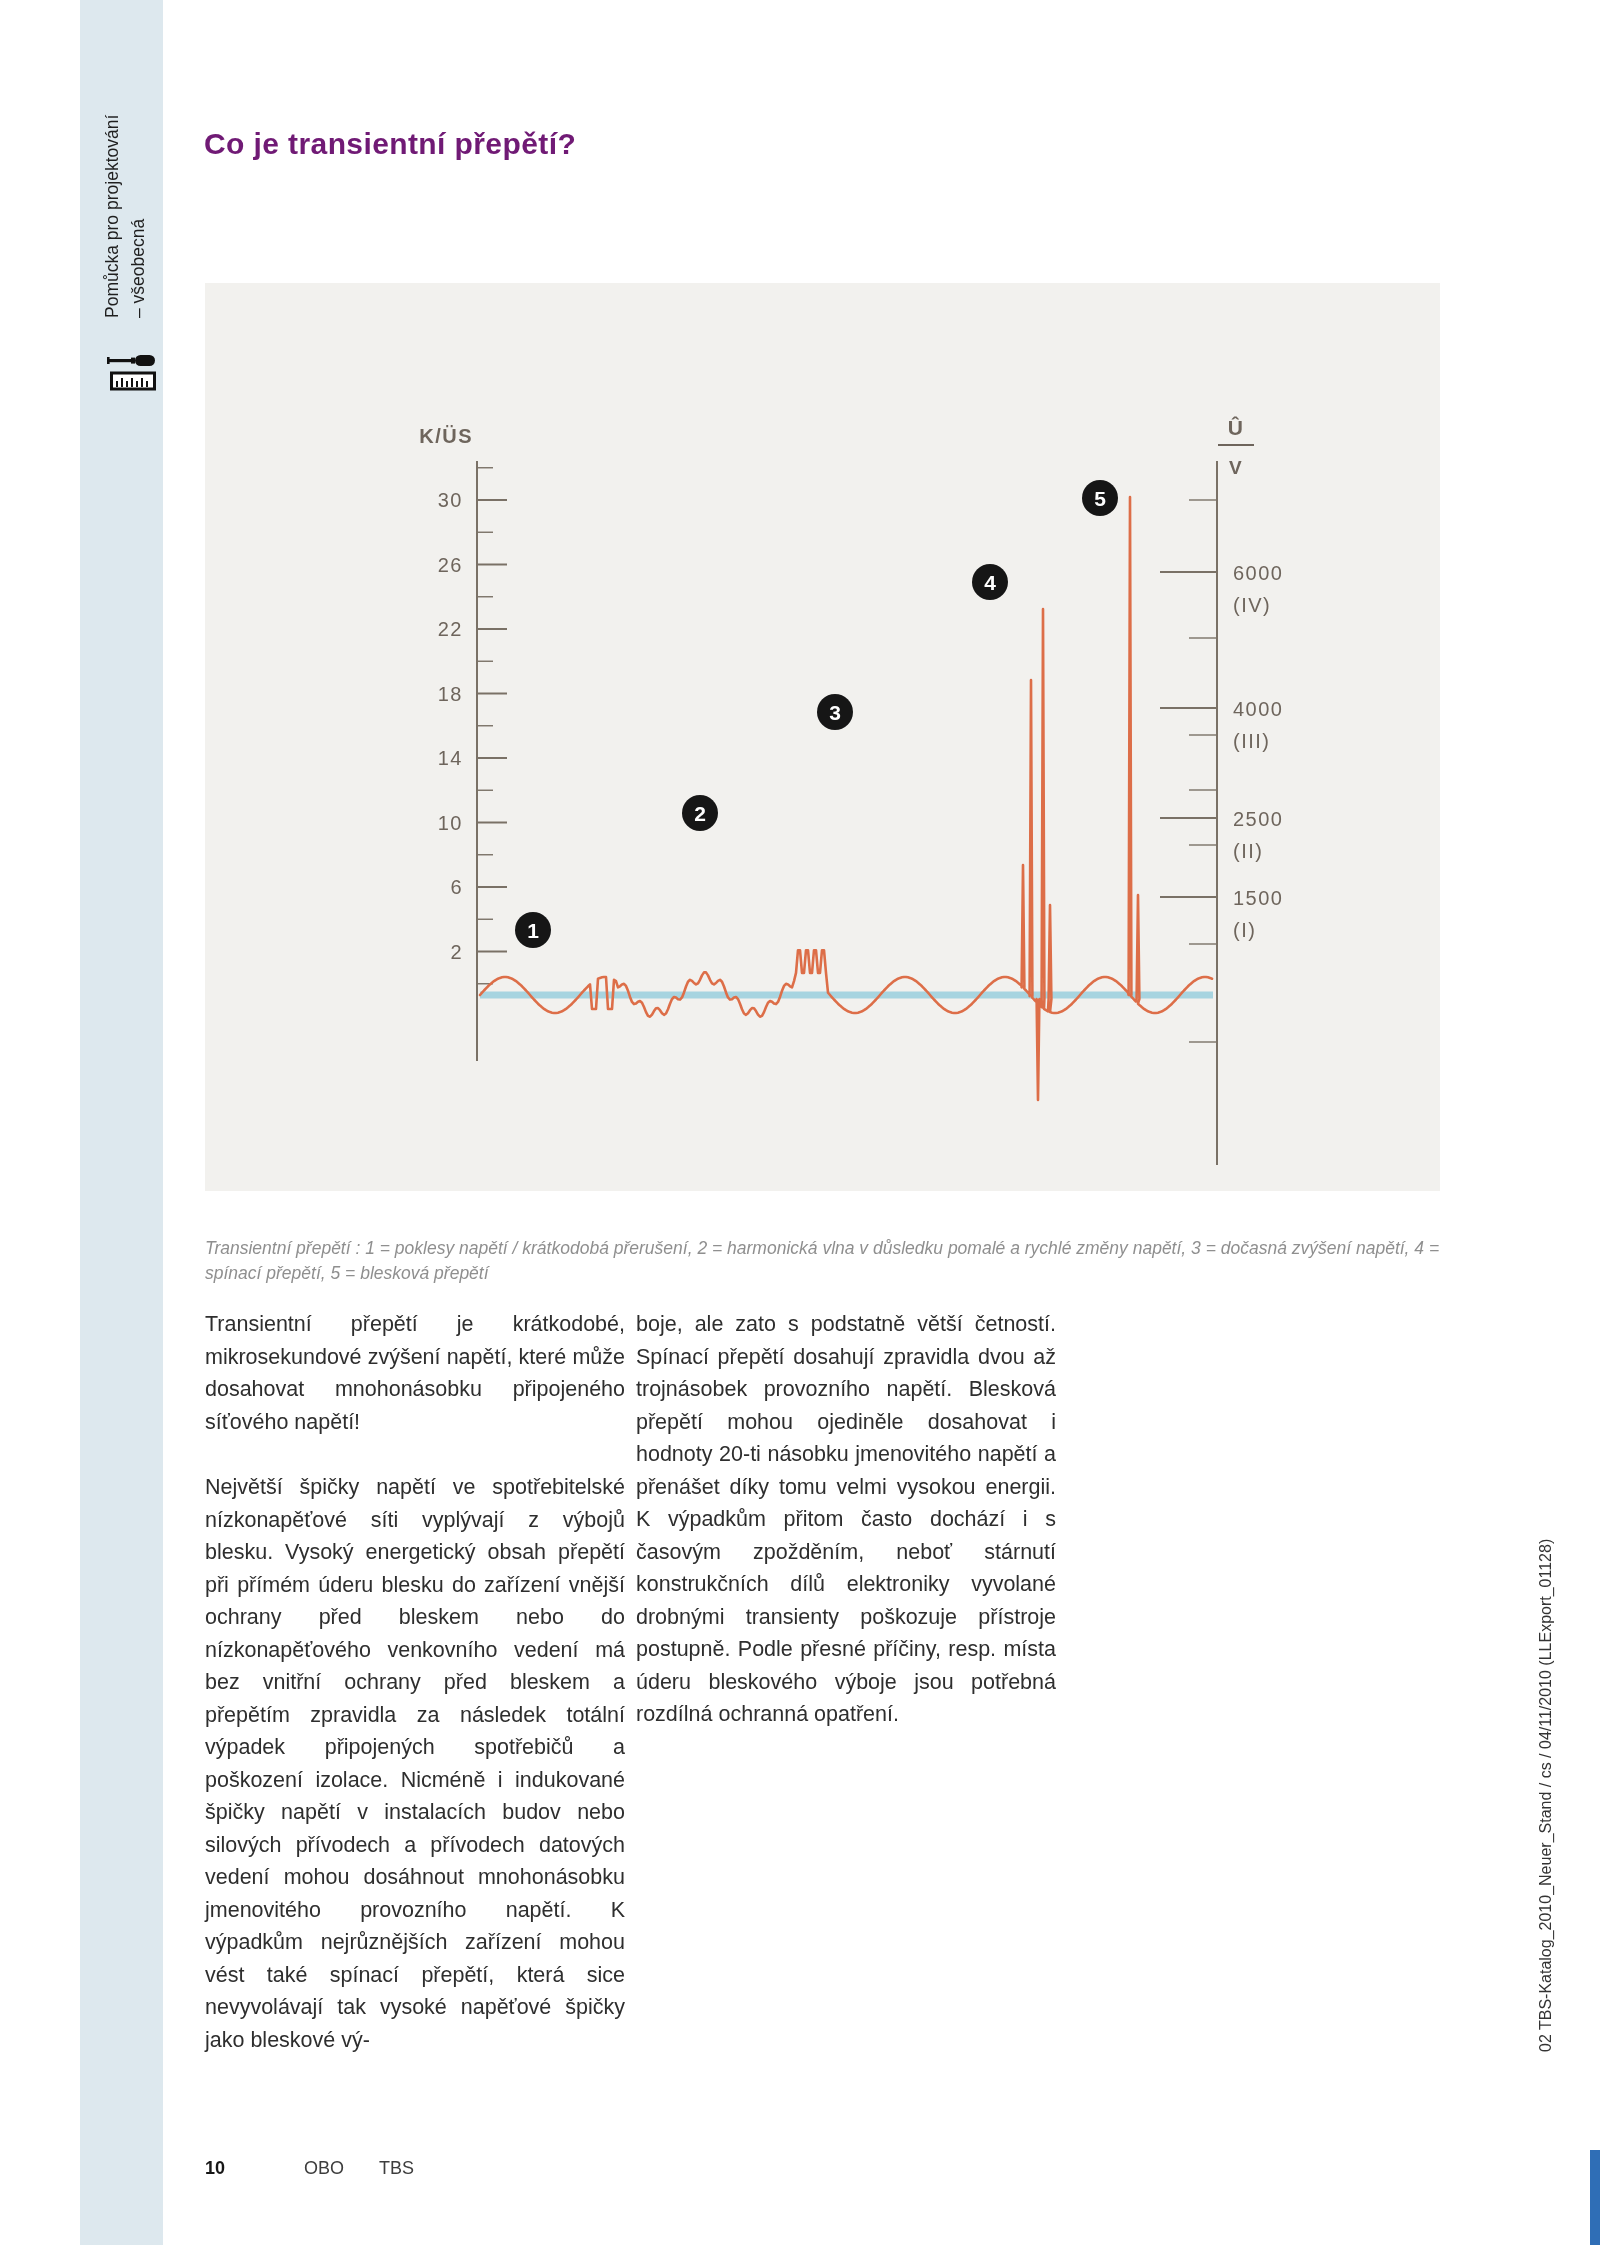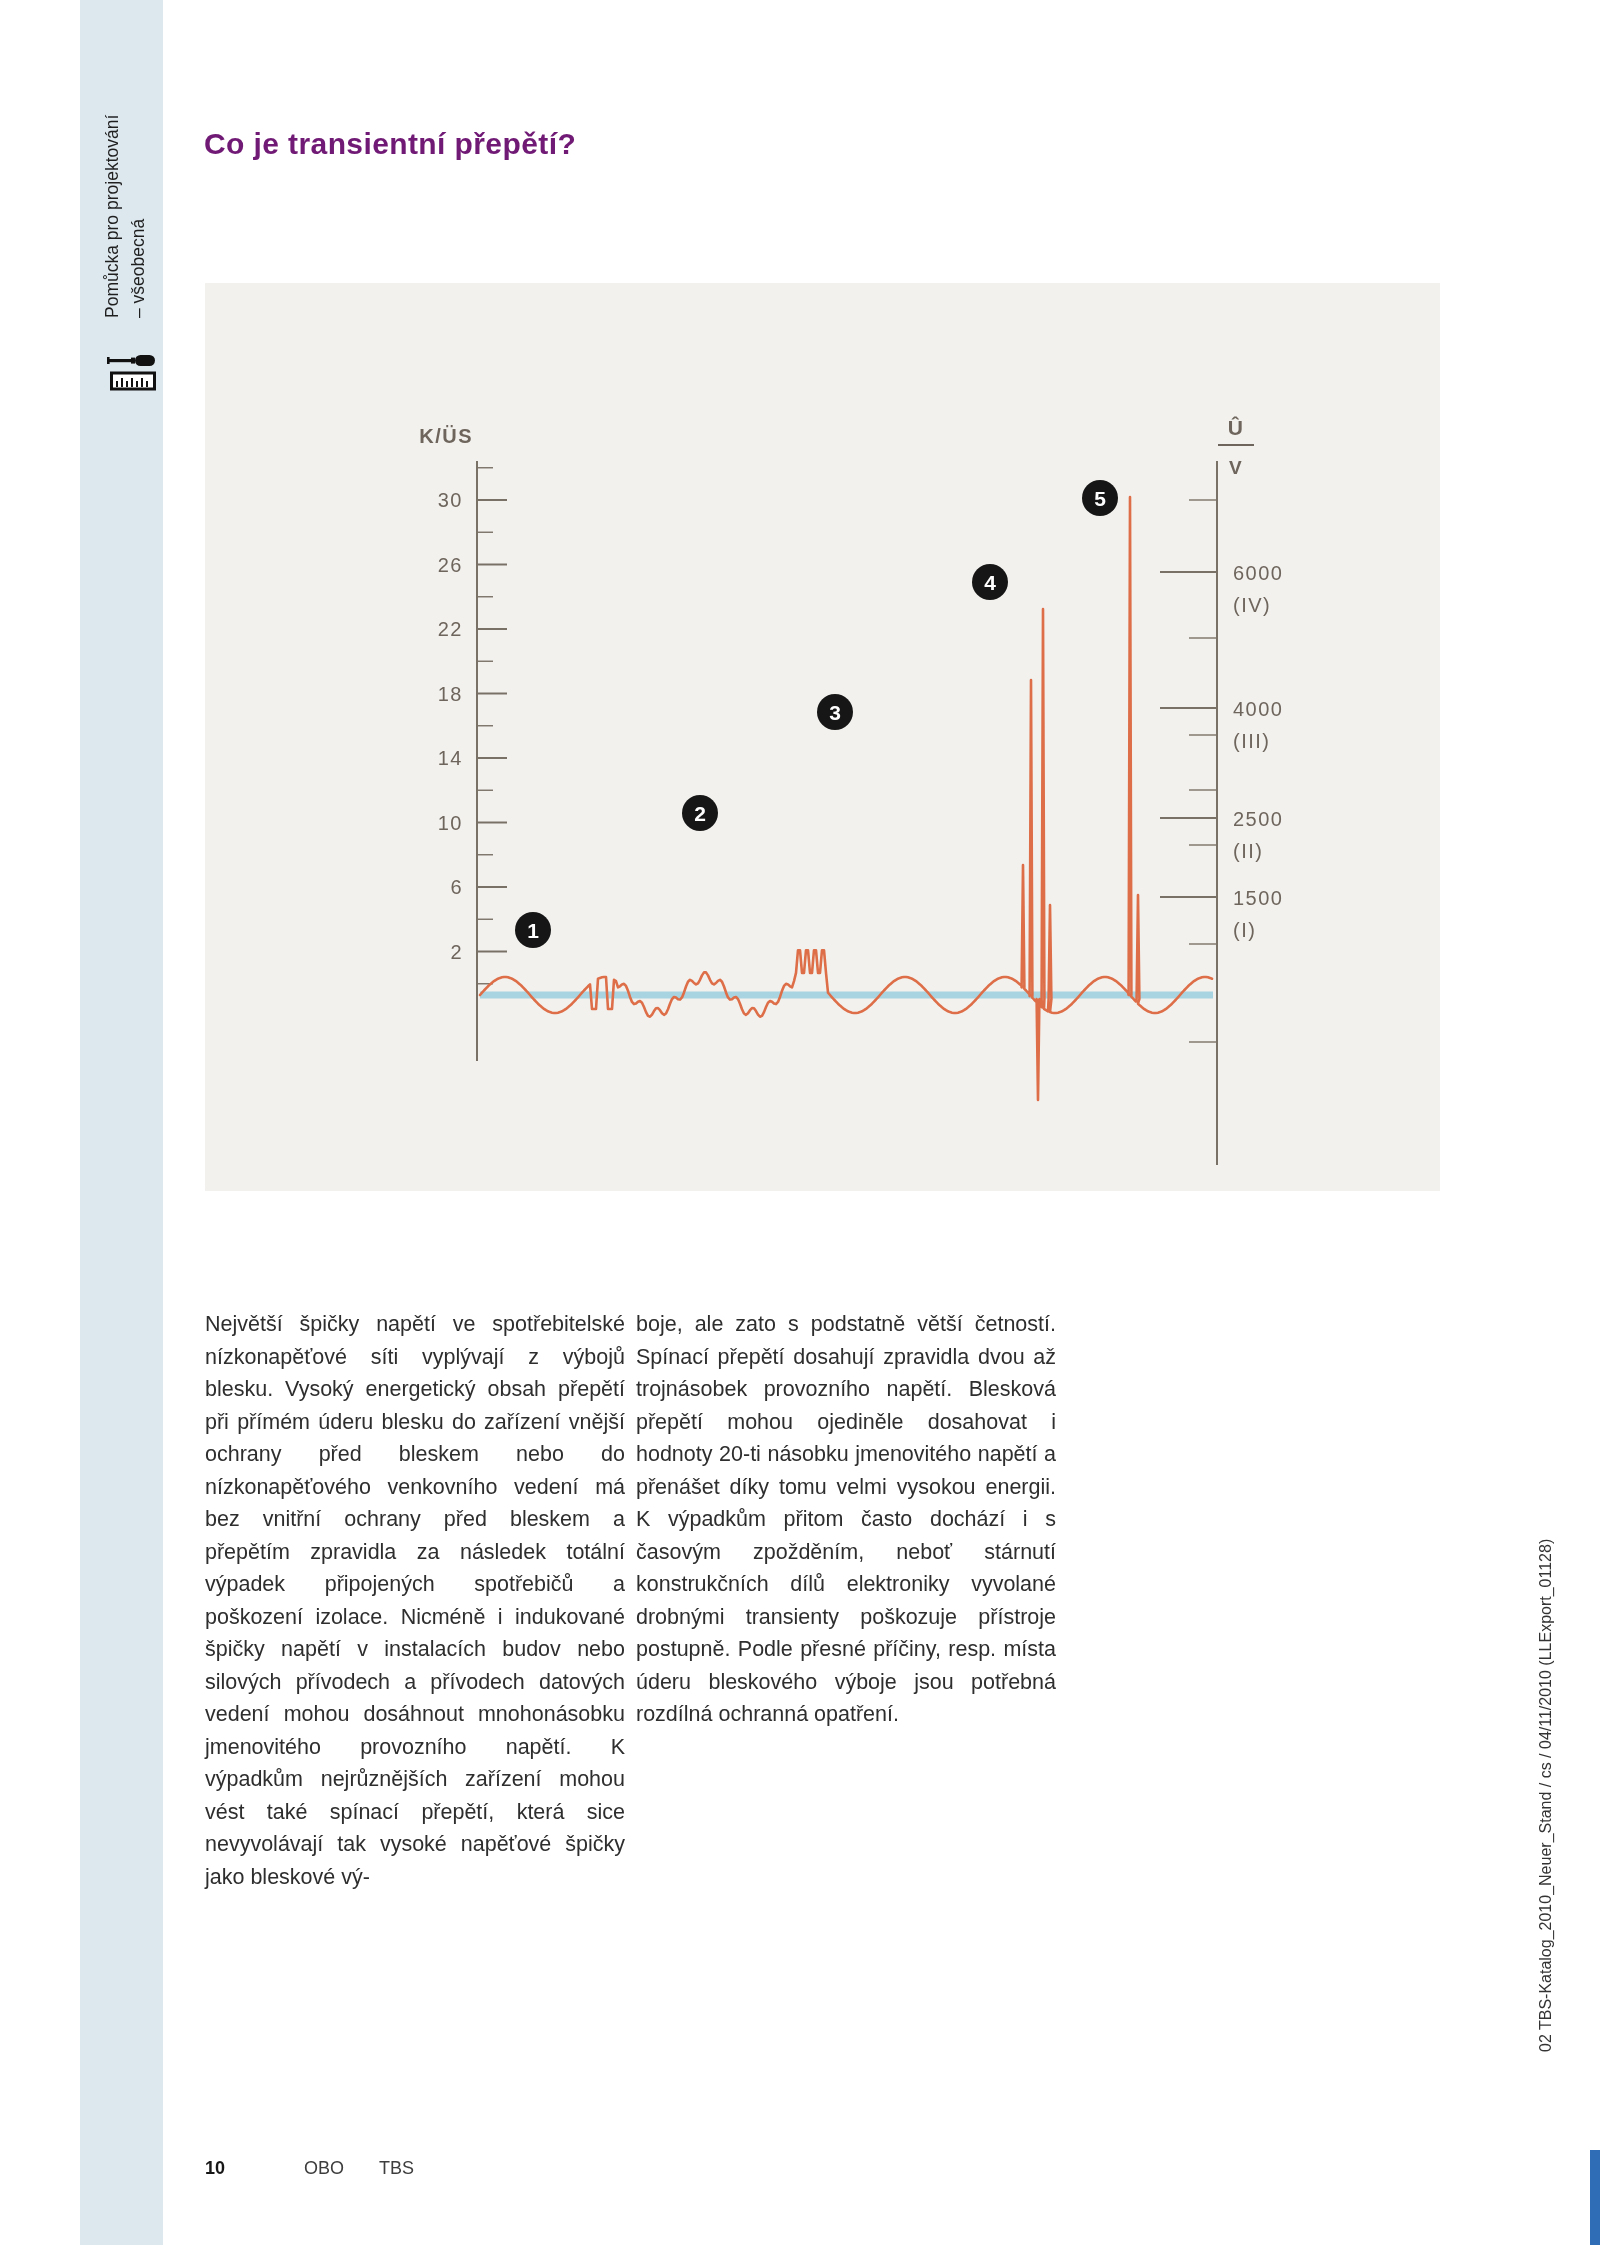--- a/index.html
+++ b/index.html
@@ -126,22 +126,24 @@
         <text x="495" y="537.5" text-anchor="middle" font-size="21" fill="#ffffff" letter-spacing="0" font-weight="bold">2</text>
         <circle cx="630" cy="429" r="18" fill="#161616"></circle>
         <text x="630" y="436.5" text-anchor="middle" font-size="21" fill="#ffffff" letter-spacing="0" font-weight="bold">3</text>
         <circle cx="785" cy="299" r="18" fill="#161616"></circle>
         <text x="785" y="306.5" text-anchor="middle" font-size="21" fill="#ffffff" letter-spacing="0" font-weight="bold">4</text>
         <circle cx="895" cy="215" r="18" fill="#161616"></circle>
         <text x="895" y="222.5" text-anchor="middle" font-size="21" fill="#ffffff" letter-spacing="0" font-weight="bold">5</text>
       </svg>
   </div>
 
+  <div class="caption">Transientní přepětí : 1 = poklesy napětí / krátkodobá přerušení, 2 = harmonická vlna v důsledku pomalé a rychlé změny napětí, 3 = dočasná zvýšení napětí, 4 = spínací přepětí, 5 = blesková přepětí</div>
 
   <div class="col col-left">
+    <p>Transientní přepětí je krátkodobé, mikrosekundové zvýšení napětí, které může dosahovat mnohonásobku připojeného síťového napětí!</p>
     <p>Největší špičky napětí ve spotřebitelské nízkonapěťové síti vyplývají z výbojů blesku. Vysoký energetický obsah přepětí při přímém úderu blesku do zařízení vnější ochrany před bleskem nebo do nízkonapěťového venkovního vedení má bez vnitřní ochrany před bleskem a přepětím zpravidla za následek totální výpadek připojených spotřebičů a poškození izolace. Nicméně i indukované špičky napětí v instalacích budov nebo silových přívodech a přívodech datových vedení mohou dosáhnout mnohonásobku jmenovitého provozního napětí. K výpadkům nejrůznějších zařízení mohou vést také spínací přepětí, která sice nevyvolávají tak vysoké napěťové špičky jako bleskové vý-</p>
   </div>
 
   <div class="col col-right">
     <p>boje, ale zato s podstatně větší četností. Spínací přepětí dosahují zpravidla dvou až trojnásobek provozního napětí. Blesková přepětí mohou ojediněle dosahovat i hodnoty 20-ti násobku jmenovitého napětí a přenášet díky tomu velmi vysokou energii. K výpadkům přitom často dochází i s časovým zpožděním, neboť stárnutí konstrukčních dílů elektroniky vyvolané drobnými transienty poškozuje přístroje postupně. Podle přesné příčiny, resp. místa úderu bleskového výboje jsou potřebná rozdílná ochranná opatření.</p>
   </div>
 
   <div class="side-note">02 TBS-Katalog_2010_Neuer_Stand / cs / 04/11/2010 (LLExport_01128)</div>
 
   <div class="footer">

